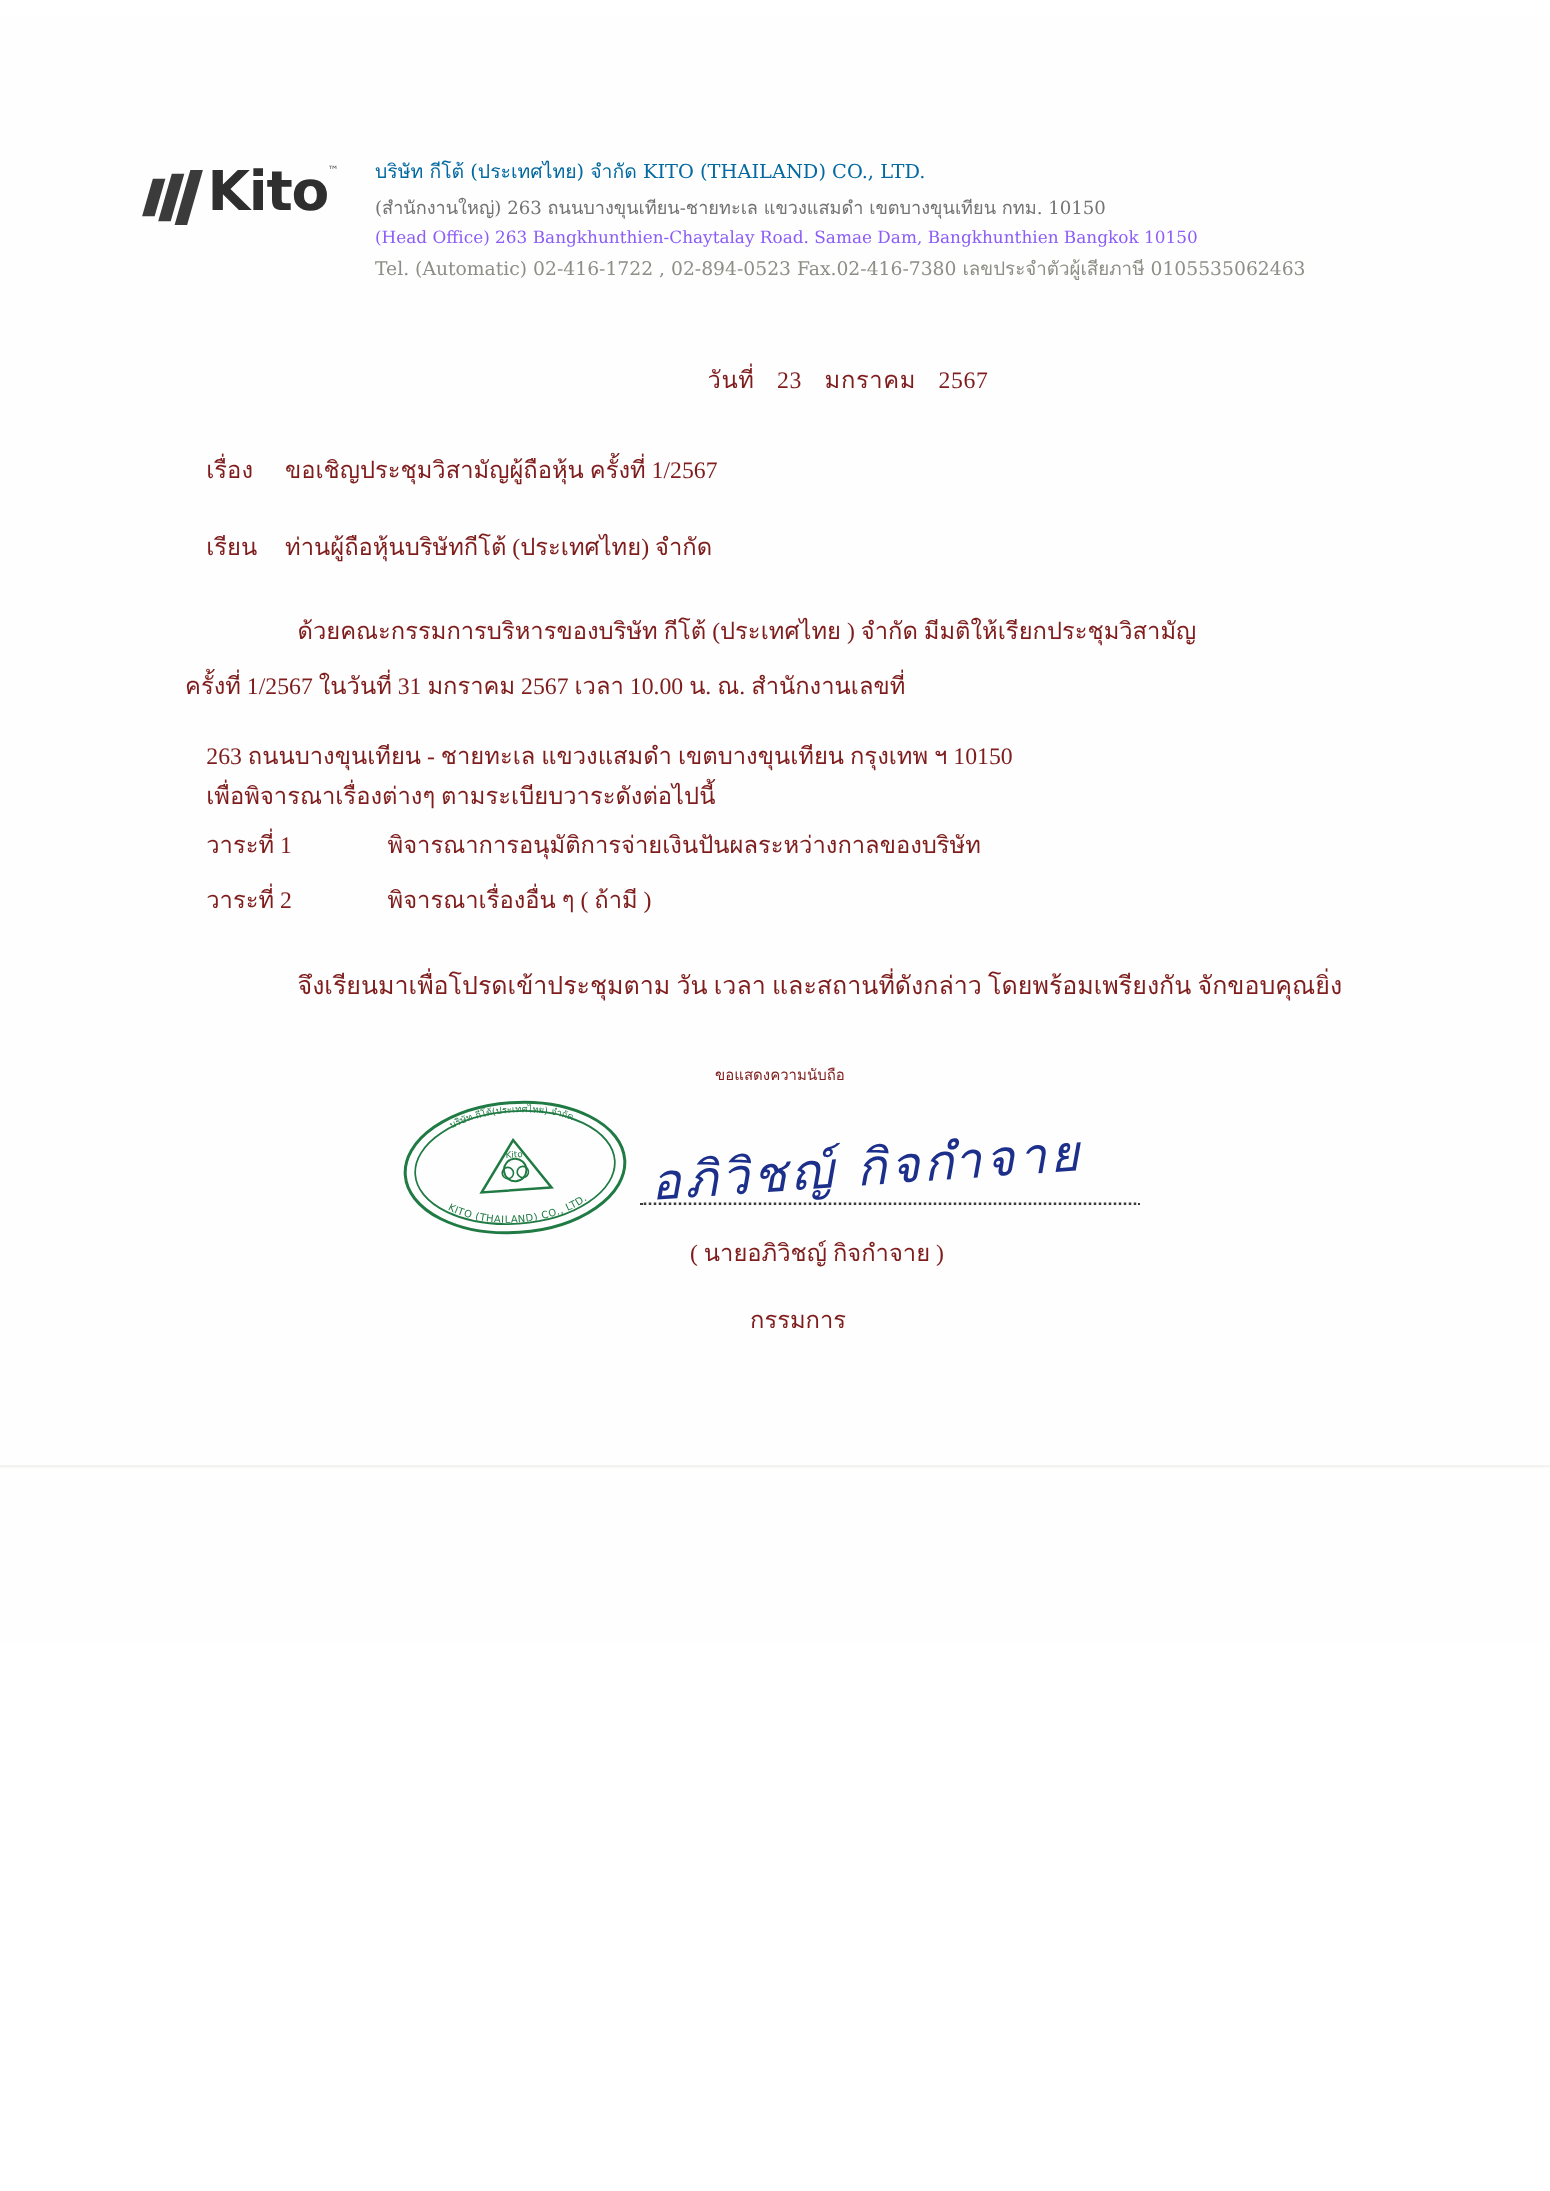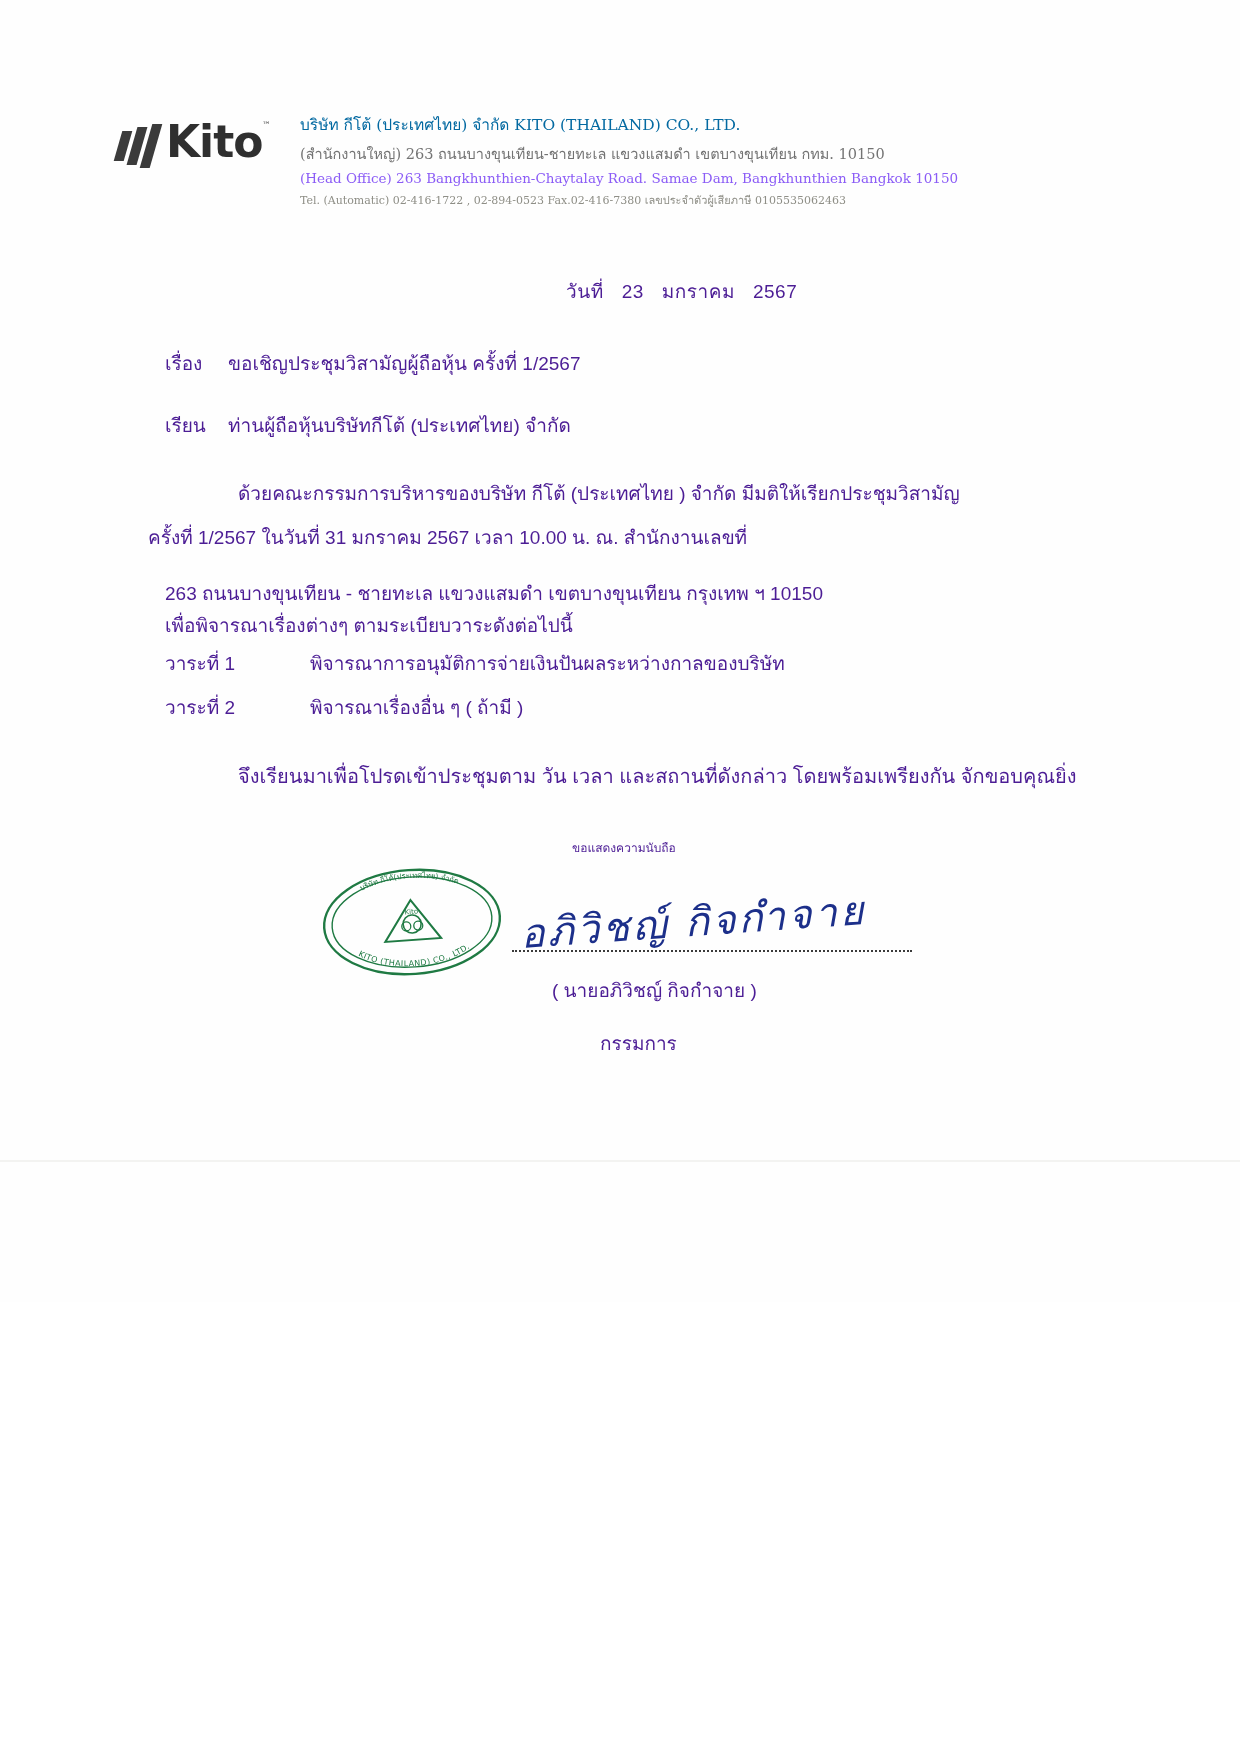--- a/index.html
+++ b/index.html
@@ -10,20 +10,21 @@
   body {
     font-family: "DejaVu Sans", sans-serif;
     color: #1a1a1a;
   }
   .page {
     position: relative;
     width: 1240px;
     height: 1302px;
     background: #fefefe;
     overflow: hidden;
+    margin-top: 12px;
   }
 
   
   .letterhead {
     position: absolute;
     left: 0;
     top: 96px;
     width: 1240px;
     height: 140px;
   }
@@ -76,26 +77,26 @@
     top: 16px;
     width: 820px;
   }
   .addr-line {
     font-family: "DejaVu Serif", serif;
     white-space: nowrap;
   }
   .addr-1 { font-size: 15.5px; color: #0369a1; margin-bottom: 5px; }
   .addr-2 { font-size: 14.5px; color: #737373; margin-bottom: 5px; }
   .addr-3 { font-size: 13.5px; color: #8b5cf6; margin-bottom: 5px; }
-  .addr-4 { font-size: 11px; color: #8e8e86; }
+  .addr-4 { font-size: 15px; color: #8e8e86; }
 
   
   .thai {
-    font-family: Liberation Sans, sans-serif;
-    color: #4c1d95;
+    font-family: Liberation Serif, serif;
+    color: #7f1d1d;
   }
   .date-line {
     position: absolute;
     left: 566px;
     top: 276px;
     font-size: 19px;
     letter-spacing: 0.5px;
     white-space: nowrap;
   }
   .date-line .gap { display: inline-block; width: 18px; }

